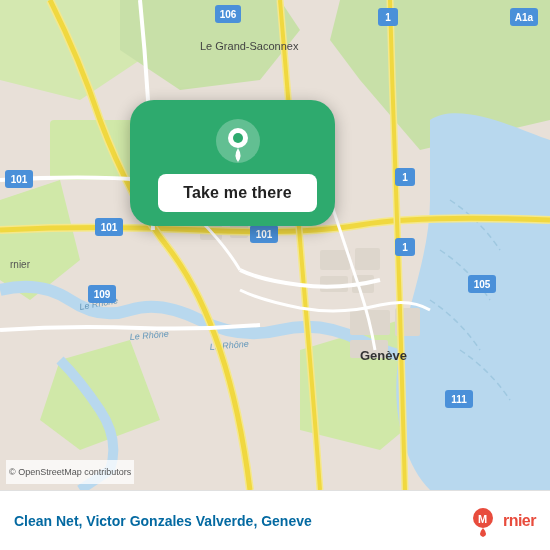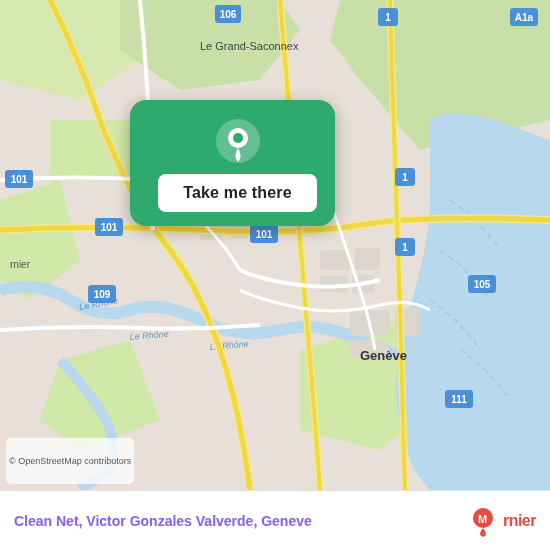--- a/index.html
+++ b/index.html
@@ -27,21 +27,21 @@
       top: 0; left: 0;
     }
 
     
     .popup-card {
       position: absolute;
       top: 100px;
       left: 130px;
       width: 205px;
       background: #2eaa6e;
-      border-radius: 16px;
+      border-radius: 24px;
       display: flex;
       flex-direction: column;
       align-items: center;
       padding: 18px 18px 14px 28px;
       box-shadow: 0 4px 16px rgba(0,0,0,0.3);
       z-index: 10;
     }
 
     .popup-pin {
       width: 46px;
@@ -85,21 +85,21 @@
 
     .bottom-info {
       display: flex;
       flex-direction: column;
       justify-content: center;
     }
 
     .bottom-title {
       font-size: 14px;
       font-weight: 600;
-      color: #8b5cf6;
+      color: #0369a1;
     }
 
     .moovit-logo {
       display: flex;
       align-items: center;
       gap: 4px;
     }
 
     .moovit-icon {
       width: 32px;
@@ -113,22 +113,22 @@
       letter-spacing: -0.5px;
     }
 
     .copyright-text {
       position: absolute;
       bottom: 6px;
       left: 6px;
       font-size: 9px;
       color: #555;
       background: rgba(255,255,255,0.75);
-      padding: 18px 3px;
-      border-radius: 5px;
+      padding: 7px 3px;
+      border-radius: 0;
       pointer-events: none;
     }
   </style>
 </head>
 <body>
 
 <div id="map-container">
 
   <svg id="map-svg" viewBox="0 0 550 490" xmlns="http://www.w3.org/2000/svg">
 

